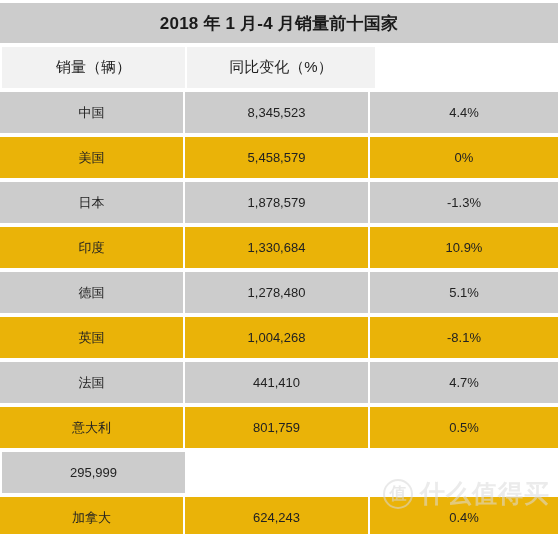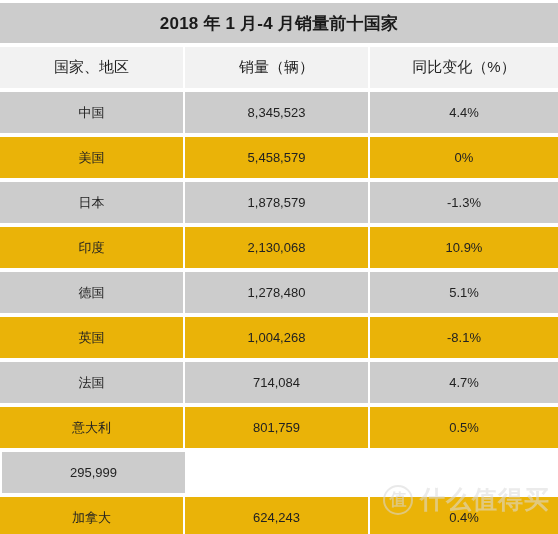--- a/index.html
+++ b/index.html
@@ -59,21 +59,21 @@
   .band-dark  .cell { background: #cccccc; }
   .band-light .cell { background: #eab308; }
   .header-row .cell {
     background: #f2f2f2;
     font-size: 15px;
     color: #1f1f1f;
   }
   #watermark {
     position: absolute;
     right: 8px;
-    bottom: 18px;
+    bottom: 24px;
     display: flex;
     align-items: center;
     gap: 7px;
     pointer-events: none;
     opacity: 0.55;
   }
   #watermark .wm-logo {
     width: 30px;
     height: 30px;
     border-radius: 50%;
@@ -97,21 +97,20 @@
 </head>
 <body>
 
 <div id="table-root">
 
   <div class="title-band">
     <span class="title-text">2018 年 1 月-4 月销量前十国家</span>
   </div>
 
   <div class="row header-row">
-    <div class="cell col-country">国家、地区</div>
     <div class="gap"></div>
     <div class="cell col-sales">销量（辆）</div>
     <div class="gap"></div>
     <div class="cell col-change">同比变化（%）</div>
   </div>
 
   <div class="row band-dark">
     <div class="cell col-country">中国</div>
     <div class="gap"></div>
     <div class="cell col-sales">8,345,523</div>
@@ -131,21 +130,21 @@
     <div class="cell col-country">日本</div>
     <div class="gap"></div>
     <div class="cell col-sales">1,878,579</div>
     <div class="gap"></div>
     <div class="cell col-change">-1.3%</div>
   </div>
 
   <div class="row band-light">
     <div class="cell col-country">印度</div>
     <div class="gap"></div>
-    <div class="cell col-sales">2,130,068</div>
+    <div class="cell col-sales">1,330,684</div>
     <div class="gap"></div>
     <div class="cell col-change">10.9%</div>
   </div>
 
   <div class="row band-dark">
     <div class="cell col-country">德国</div>
     <div class="gap"></div>
     <div class="cell col-sales">1,278,480</div>
     <div class="gap"></div>
     <div class="cell col-change">5.1%</div>
@@ -155,21 +154,21 @@
     <div class="cell col-country">英国</div>
     <div class="gap"></div>
     <div class="cell col-sales">1,004,268</div>
     <div class="gap"></div>
     <div class="cell col-change">-8.1%</div>
   </div>
 
   <div class="row band-dark">
     <div class="cell col-country">法国</div>
     <div class="gap"></div>
-    <div class="cell col-sales">714,084</div>
+    <div class="cell col-sales">441,410</div>
     <div class="gap"></div>
     <div class="cell col-change">4.7%</div>
   </div>
 
   <div class="row band-light">
     <div class="cell col-country">意大利</div>
     <div class="gap"></div>
     <div class="cell col-sales">801,759</div>
     <div class="gap"></div>
     <div class="cell col-change">0.5%</div>

